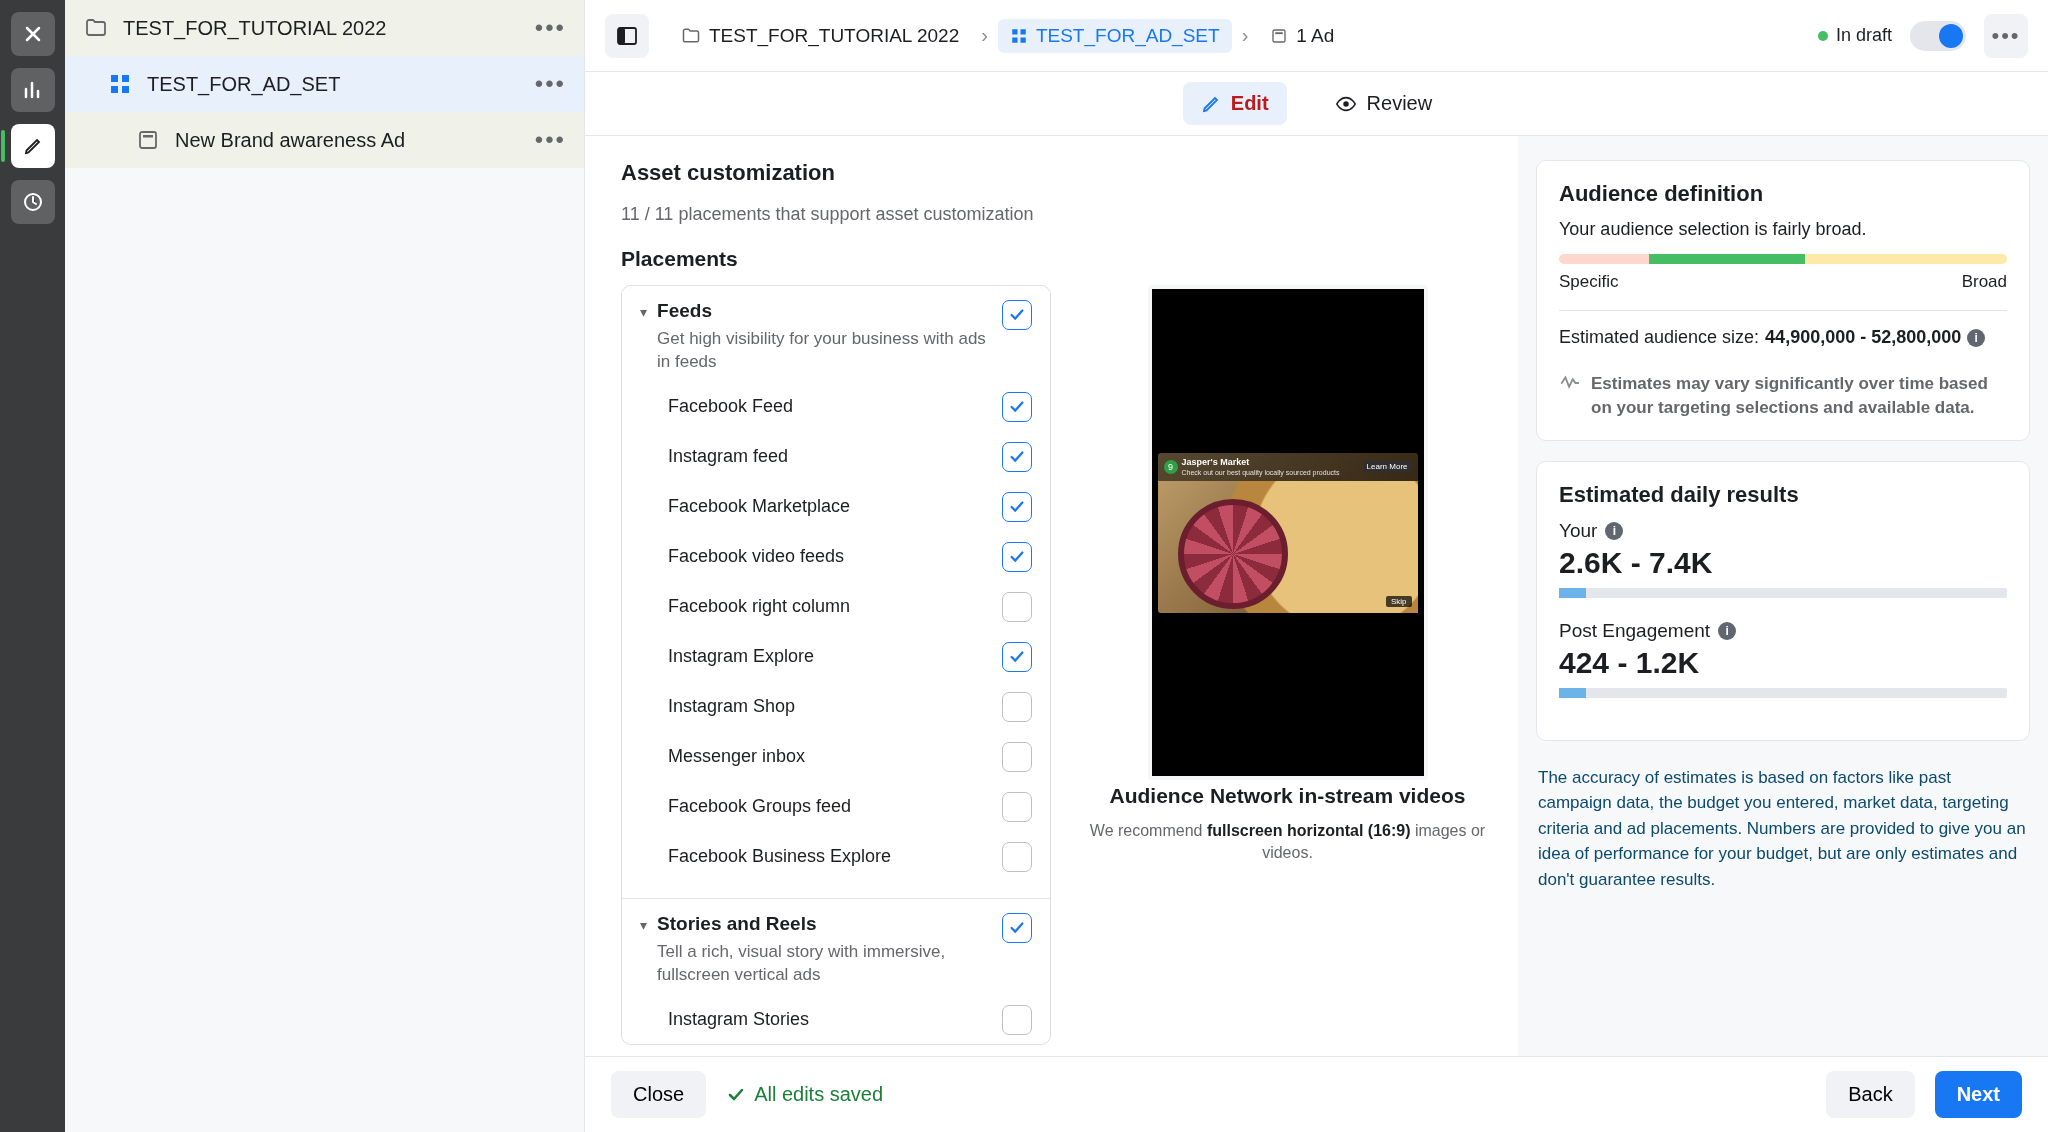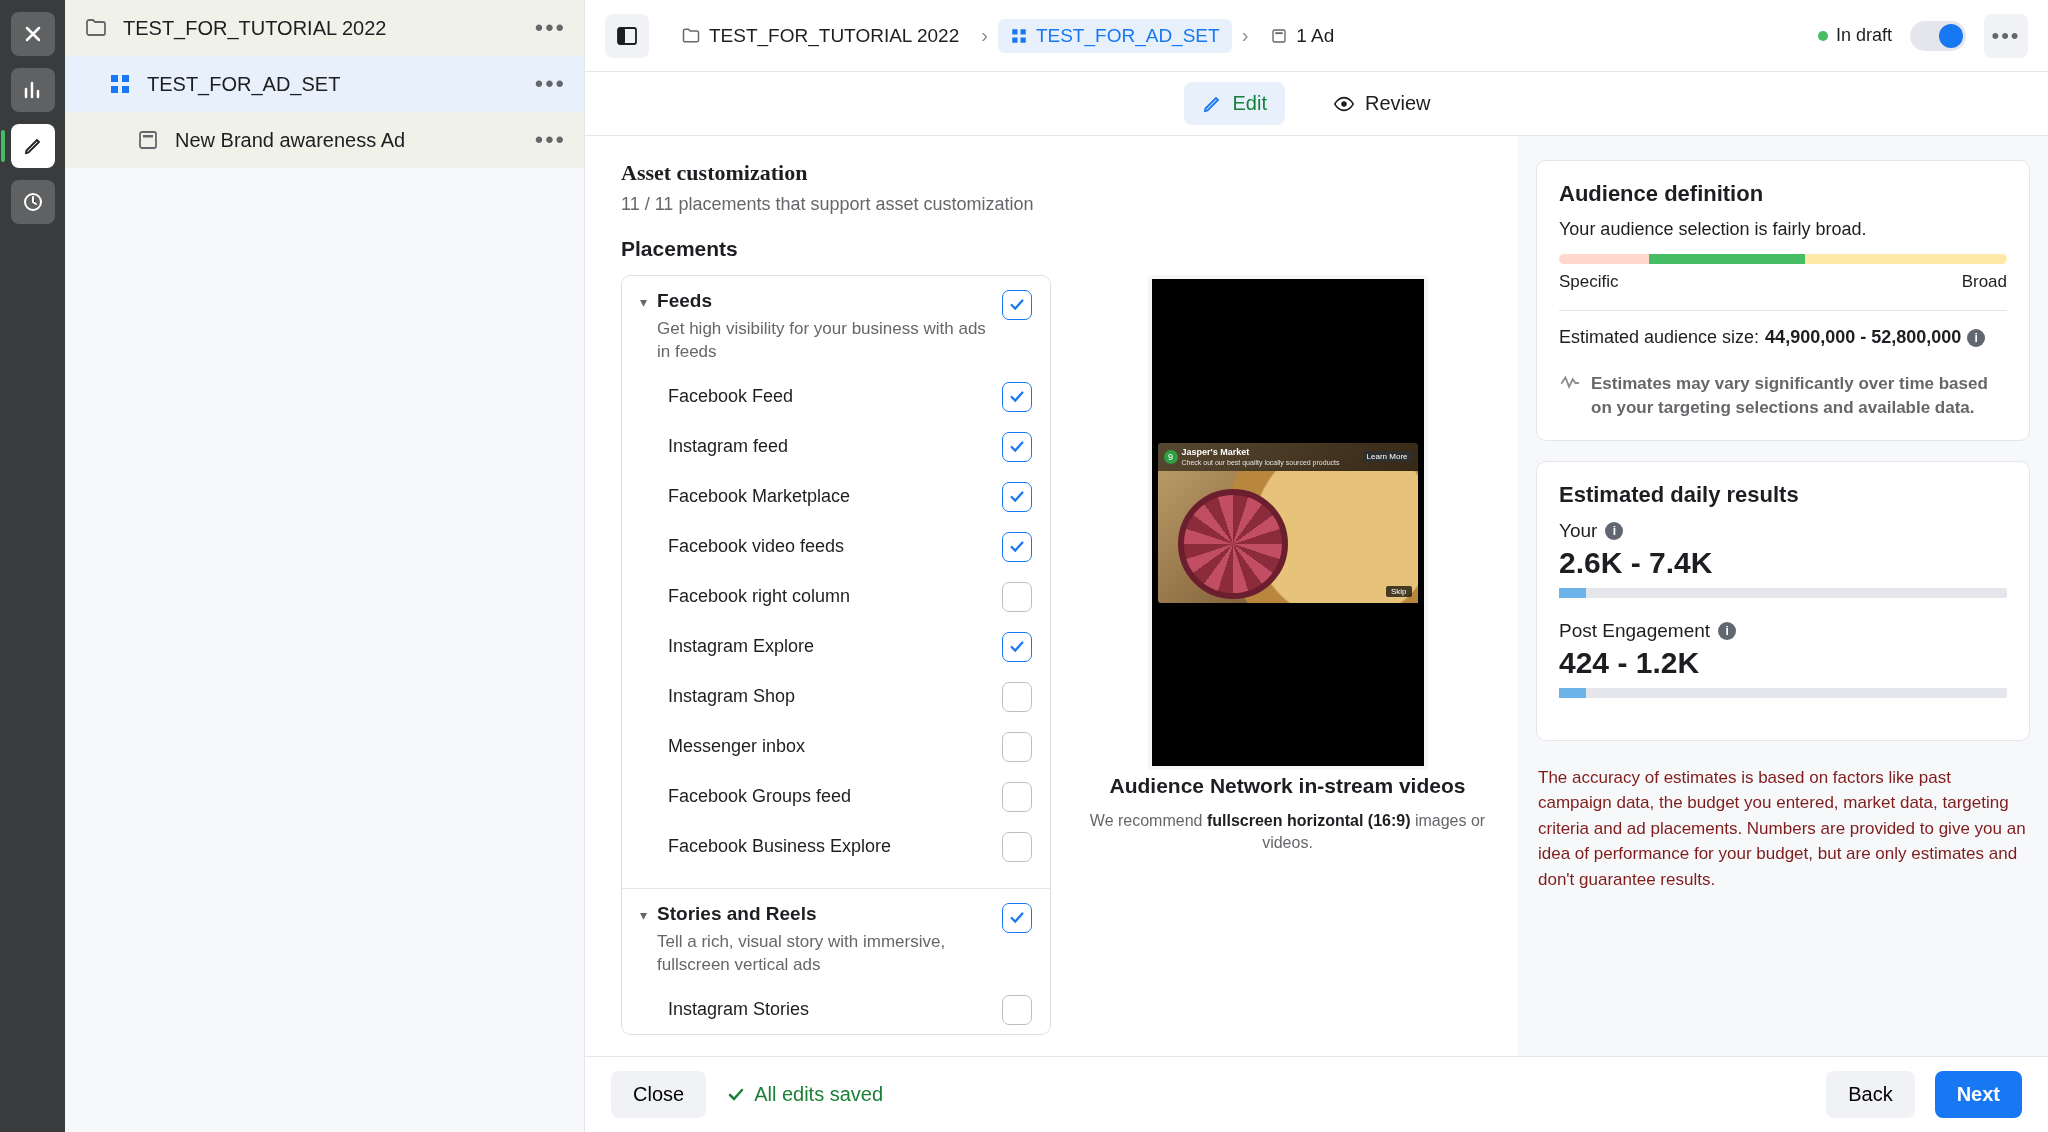--- a/index.html
+++ b/index.html
@@ -40,27 +40,27 @@
 .top-right { margin-left:auto; display:flex; align-items:center; gap:18px;text-align:center; }
 .draft-pill { display:flex; align-items:center; gap:8px; font-size:18px; color:#1c1e21; }
 .draft-dot { width:10px; height:10px; background:#45bd62; border-radius:50%; }
 .toggle { width:56px; height:30px; background:#e4e6eb; border-radius:15px; position:relative; cursor:pointer; }
 .toggle .knob { position:absolute; right:3px; top:3px; width:24px; height:24px; background:#1877f2; border-radius:50%; }
 .more-btn { width:44px; height:44px; background:#f0f2f5; border-radius:8px; display:flex; align-items:center; justify-content:center; color:#65676b; cursor:pointer; font-size:22px; letter-spacing:2px; }
 
 
 .sub-tabs { height:64px; display:flex; align-items:center; justify-content:center; gap:30px; border-bottom:1px solid #e4e6eb;}
 .tab-btn { display:flex; align-items:center; gap:10px; padding:10px 18px; border-radius:8px; font-size:20px; cursor:pointer; }
-.tab-btn.active { background:#e7f0fb; color:#15803d; font-weight:400; }
+.tab-btn.active { background:#e7f0fb; color:#b91c1c; font-weight:700; }
 .tab-btn .ic { display:inline-flex; }
 
 
 .content-row { flex:1; display:flex; overflow:hidden; }
 .content-left { flex:1; padding:24px 20px 0 36px; overflow:auto; }
-.content-left h2 { font-size:22px; font-weight:700; margin-bottom:8px;font-family:Liberation Serif, serif; }
+.content-left h2 { font-size:22px; font-weight:700; margin-bottom:18px; }
 .content-left .sub { color:#65676b; font-size:18px; margin-bottom:22px; }
 .content-left h3 { font-size:21px; font-weight:700; margin-bottom:14px; }
 
 .two-col { display:flex; gap:26px; }
 .placements-card { width:430px; border:1px solid #dadde1; border-radius:10px; background:#fff; overflow:auto; max-height:760px; }
 .pg { padding:14px 18px 6px 18px; border-top:1px solid #e4e6eb; }
 .pg:first-child { border-top:none; }
 .pg-head { display:flex; align-items:flex-start; }
 .pg-head .chev { margin-right:10px; margin-top:4px; color:#65676b; cursor:pointer; }
 .pg-head .txt { flex:1; }
@@ -97,21 +97,21 @@
 .gauge-labels { display:flex; justify-content:space-between; font-size:17px; color:#1c1e21; margin-bottom:18px;}
 .divider { height:1px; background:#e4e6eb; margin:10px 0 16px; }
 .est-row { font-size:18px; display:flex; align-items:center; gap:6px;}
 .est-row b { font-weight:700; }
 .info-ic { width:18px;height:18px;border-radius:50%;background:#606770;color:#fff;display:inline-flex;align-items:center;justify-content:center;font-size:12px;font-weight:700; }
 .warn-row { display:flex; gap:10px; color:#65676b; font-size:17px; margin-top:24px; line-height:1.4;}
 .metric-label { font-size:19px; color:#1c1e21; display:flex; align-items:center; gap:8px; margin-top:4px;}
 .metric-value { font-size:30px; font-weight:800; margin:4px 0 8px; }
 .bar { height:10px; background:#e4e6eb; border-radius:2px; position:relative; margin-bottom:22px;}
 .bar .fill { position:absolute; left:0; top:0; bottom:0; width:6%; background:#6bb3e8; }
-.disclaimer { font-size:17px; color:#7f1d1d; line-height:1.5; padding:4px 2px 20px;}
+.disclaimer { font-size:17px; color:#0c4a6e; line-height:1.5; padding:4px 2px 20px;}
 
 
 .footer { height:76px; border-top:1px solid #e4e6eb; display:flex; align-items:center; padding:0 26px; gap:20px; background:#fff;}
 .btn { padding:12px 22px; border-radius:8px; font-size:20px; cursor:pointer; border:none; display:inline-flex; align-items:center; gap:8px;}
 .btn.secondary { background:#f0f2f5; }
 .btn.primary { background:#1877f2; color:#fff; font-weight:600; }
 .saved { color:#1a7f37; font-size:20px; display:flex; align-items:center; gap:8px;}
 .footer-spacer { flex:1; }
 
 svg { display:block; }

